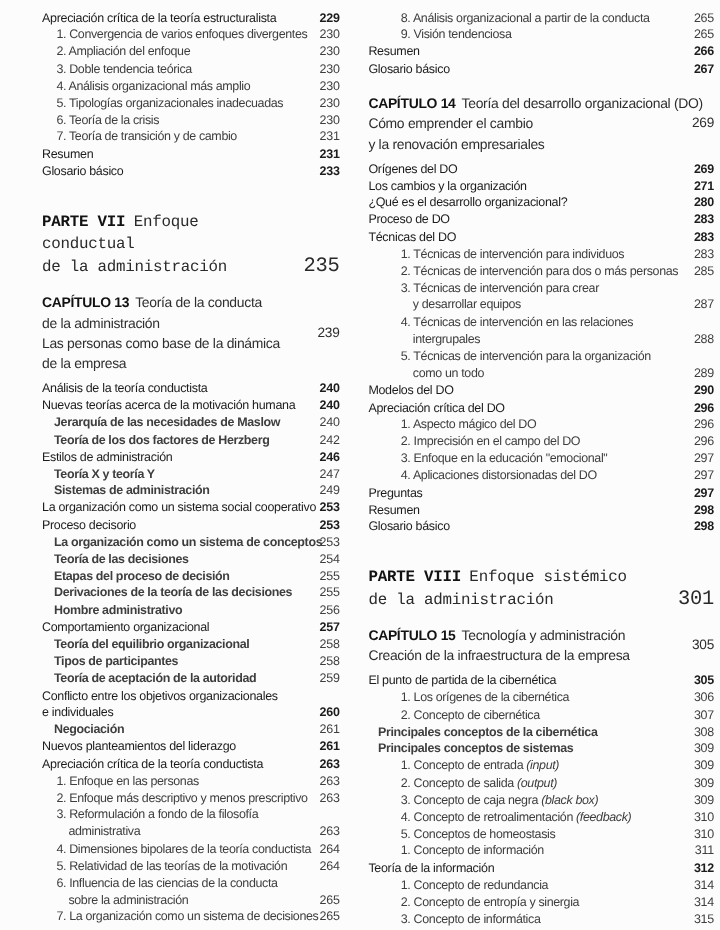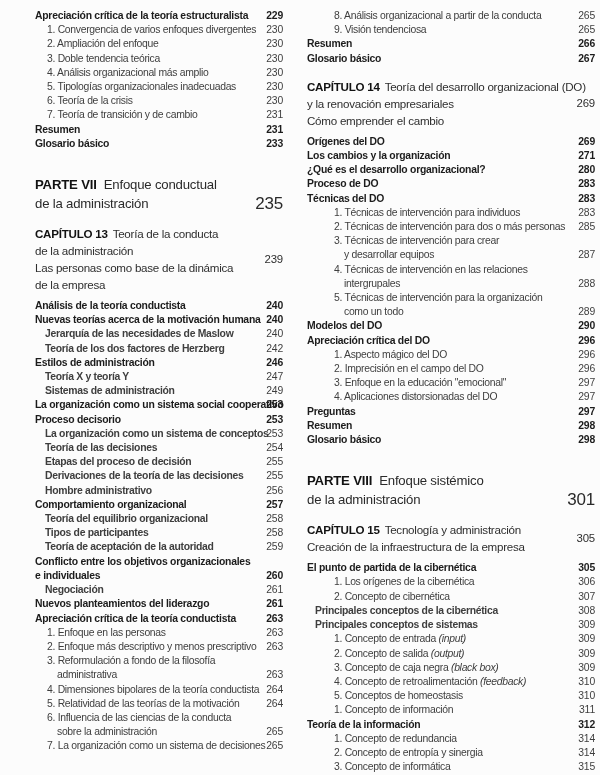--- a/index.html
+++ b/index.html
@@ -8,26 +8,26 @@
     padding:9px 0 0 35px;display:flex;overflow:hidden;
     font-family:"Liberation Sans",sans-serif;color:#3e3e3e;
   }
   .col{box-sizing:border-box;}
   .col-left{width:248px;margin-right:24px;--numInd:12px;--subInd:10px;}
   .col-right{width:288px;--numInd:27px;--subInd:8px;}
   .row{display:flex;align-items:flex-end;}
   .txt{flex:1;min-width:0;}
   .line{font-size:10.4px;line-height:14.2px;letter-spacing:-0.3px;white-space:nowrap;}
   .pg{font-size:10.4px;line-height:14.2px;letter-spacing:-0.2px;text-align:right;padding-left:6px;white-space:nowrap;}
-  .k-h .line{font-weight:bold;color:#1c1c1c;letter-spacing:-0.25px;}
+  .k-h .line{font-weight:normal;color:#1c1c1c;letter-spacing:-0.25px;}
   .k-h .pg{font-weight:bold;color:#1c1c1c;}
   .k-n .line{padding-left:var(--numInd);}
   .k-n .line.cont{padding-left:calc(var(--numInd) + 10px);}
   .k-s .line{padding-left:var(--subInd);font-weight:bold;}
-  .k-part{margin:24px 0 7px;}
+  .k-part{margin:24px 0 7px;font-family:Liberation Mono, monospace;}
   .k-part .line{font-size:13.2px;line-height:19px;letter-spacing:-0.2px;color:#2a2a2a;white-space:normal;}
   .k-part .lbl{font-weight:bold;color:#121212;margin-right:7px;}
   .k-part .pg{font-size:17px;line-height:19px;color:#2a2a2a;}
   .k-chap{margin:12px 0 6px;align-items:center;}
   .k-chap .line{font-size:11.6px;line-height:17px;letter-spacing:-0.25px;color:#2e2e2e;}
   .k-chap .lbl{font-weight:bold;color:#121212;margin-right:5px;}
   .k-chap .pg{font-size:11.4px;line-height:17px;color:#2e2e2e;}
   em{font-style:italic;}
 </style>
 </head>
@@ -310,22 +310,22 @@
       </div>
       <div class="row k-h">
         <div class="txt">
           <div class="line"><span>Glosario básico</span></div>
         </div>
         <div class="pg">267</div>
       </div>
       <div class="row k-chap">
         <div class="txt">
           <div class="line"><span class="lbl">CAPÍTULO 14</span><span>Teoría del desarrollo organizacional (DO)</span></div>
+          <div class="line cont"><span>Cómo emprender el cambio</span></div>
           <div class="line cont"><span>y la renovación empresariales</span></div>
-          <div class="line cont"><span>Cómo emprender el cambio</span></div>
         </div>
         <div class="pg">269</div>
       </div>
       <div class="row k-h">
         <div class="txt">
           <div class="line"><span>Orígenes del DO</span></div>
         </div>
         <div class="pg">269</div>
       </div>
       <div class="row k-h">

